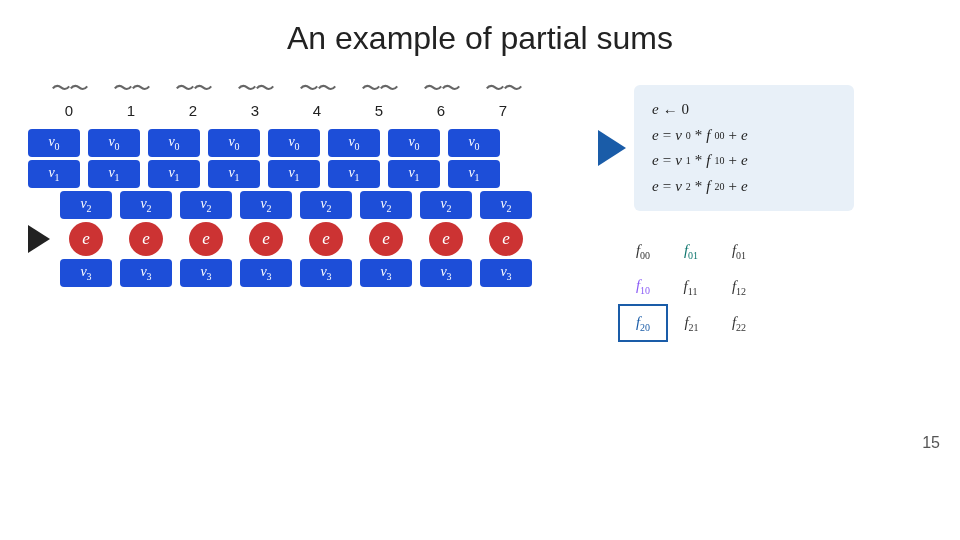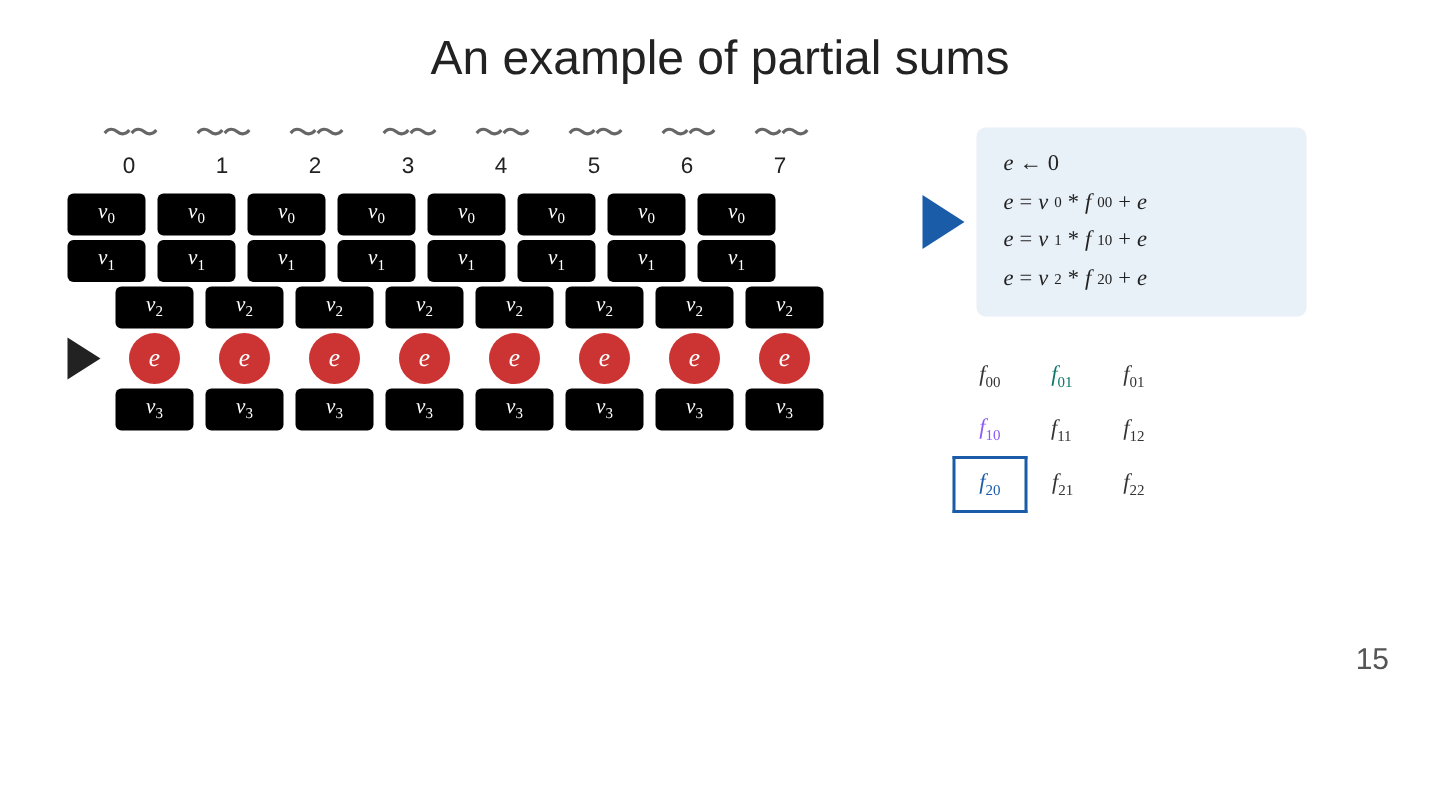--- a/index.html
+++ b/index.html
@@ -8,21 +8,21 @@
       height: 540px;
       background: #fff;
       font-family: 'Times New Roman', serif;
       overflow: hidden;
       position: relative;
     }
 
     .slide {
       width: 960px;
       height: 462px;
-      padding: 20px 45px;
+      padding: 20px 28px;
       position: relative;
     }
 
     .title {
       text-align: center;
       font-size: 32px;
       font-weight: normal;
       color: #222;
       margin-bottom: 18px;
       font-family: Arial, sans-serif;
@@ -154,22 +154,22 @@
     .filter-label {
       font-size: 18px;
       font-family: Arial, sans-serif;
       color: #222;
       margin-top: 6px;
     }
 
     .page-num {
       position: absolute;
       bottom: 10px;
-      right: 34px;
-      font-size: 20px;
+      right: 20px;
+      font-size: 16px;
       color: #555;
       font-family: Arial, sans-serif;
       text-align: center;
     }
 
     
     sub {
       font-size: 10px;
       font-style: normal;
     }
@@ -201,21 +201,21 @@
       border-radius: 4px;
       display: flex;
       align-items: center;
       justify-content: center;
       font-size: 14px;
       font-style: italic;
       font-family: 'Times New Roman', serif;
       color: #fff;
     }
 
-    .bg-blue { background: #000000; }
+    .bg-blue { background: #1d4ed8; }
 
     
     .spring {
       display: inline-block;
       font-size: 20px;
       letter-spacing: -2px;
       color: #666;
     }
 
   </style>

